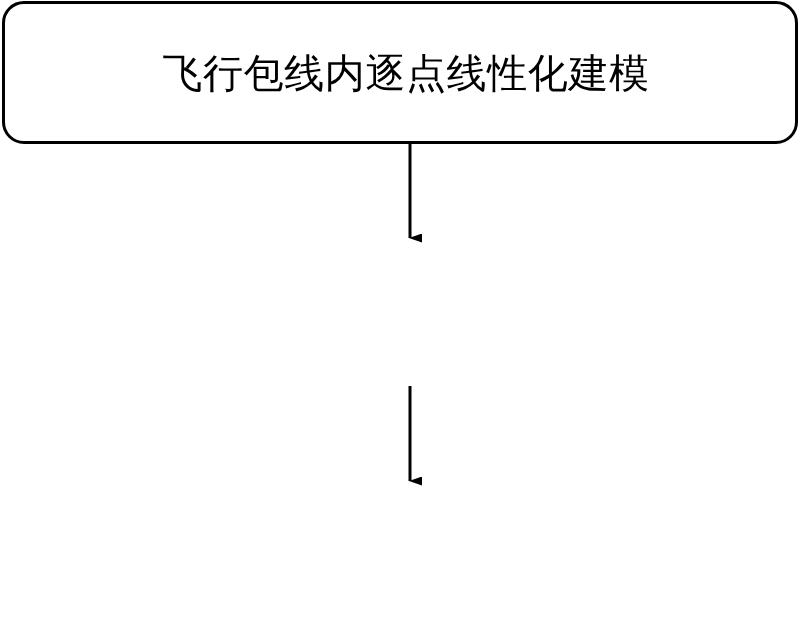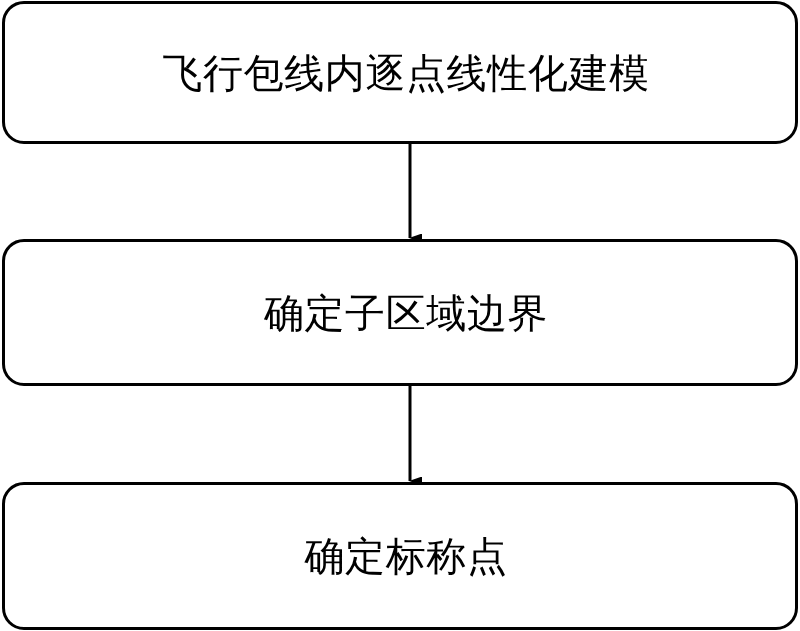--- a/index.html
+++ b/index.html
@@ -79,21 +79,15 @@
 
     <line x1="410" y1="144" x2="410" y2="238" stroke="#000000" stroke-width="3" marker-end="url(#arrowhead)"></line>
 
     <line x1="410" y1="386" x2="410" y2="481" stroke="#000000" stroke-width="3" marker-end="url(#arrowhead)"></line>
   </svg>
 
   <div class="node" id="node-1">
     <span class="node-label">飞行包线内逐点线性化建模</span>
   </div>
 
-  <div class="node" id="node-2">
-    <span class="node-label">确定子区域边界</span>
-  </div>
 
-  <div class="node" id="node-3">
-    <span class="node-label">确定标称点</span>
-  </div>
 
 </div>
 
 </body></html>

